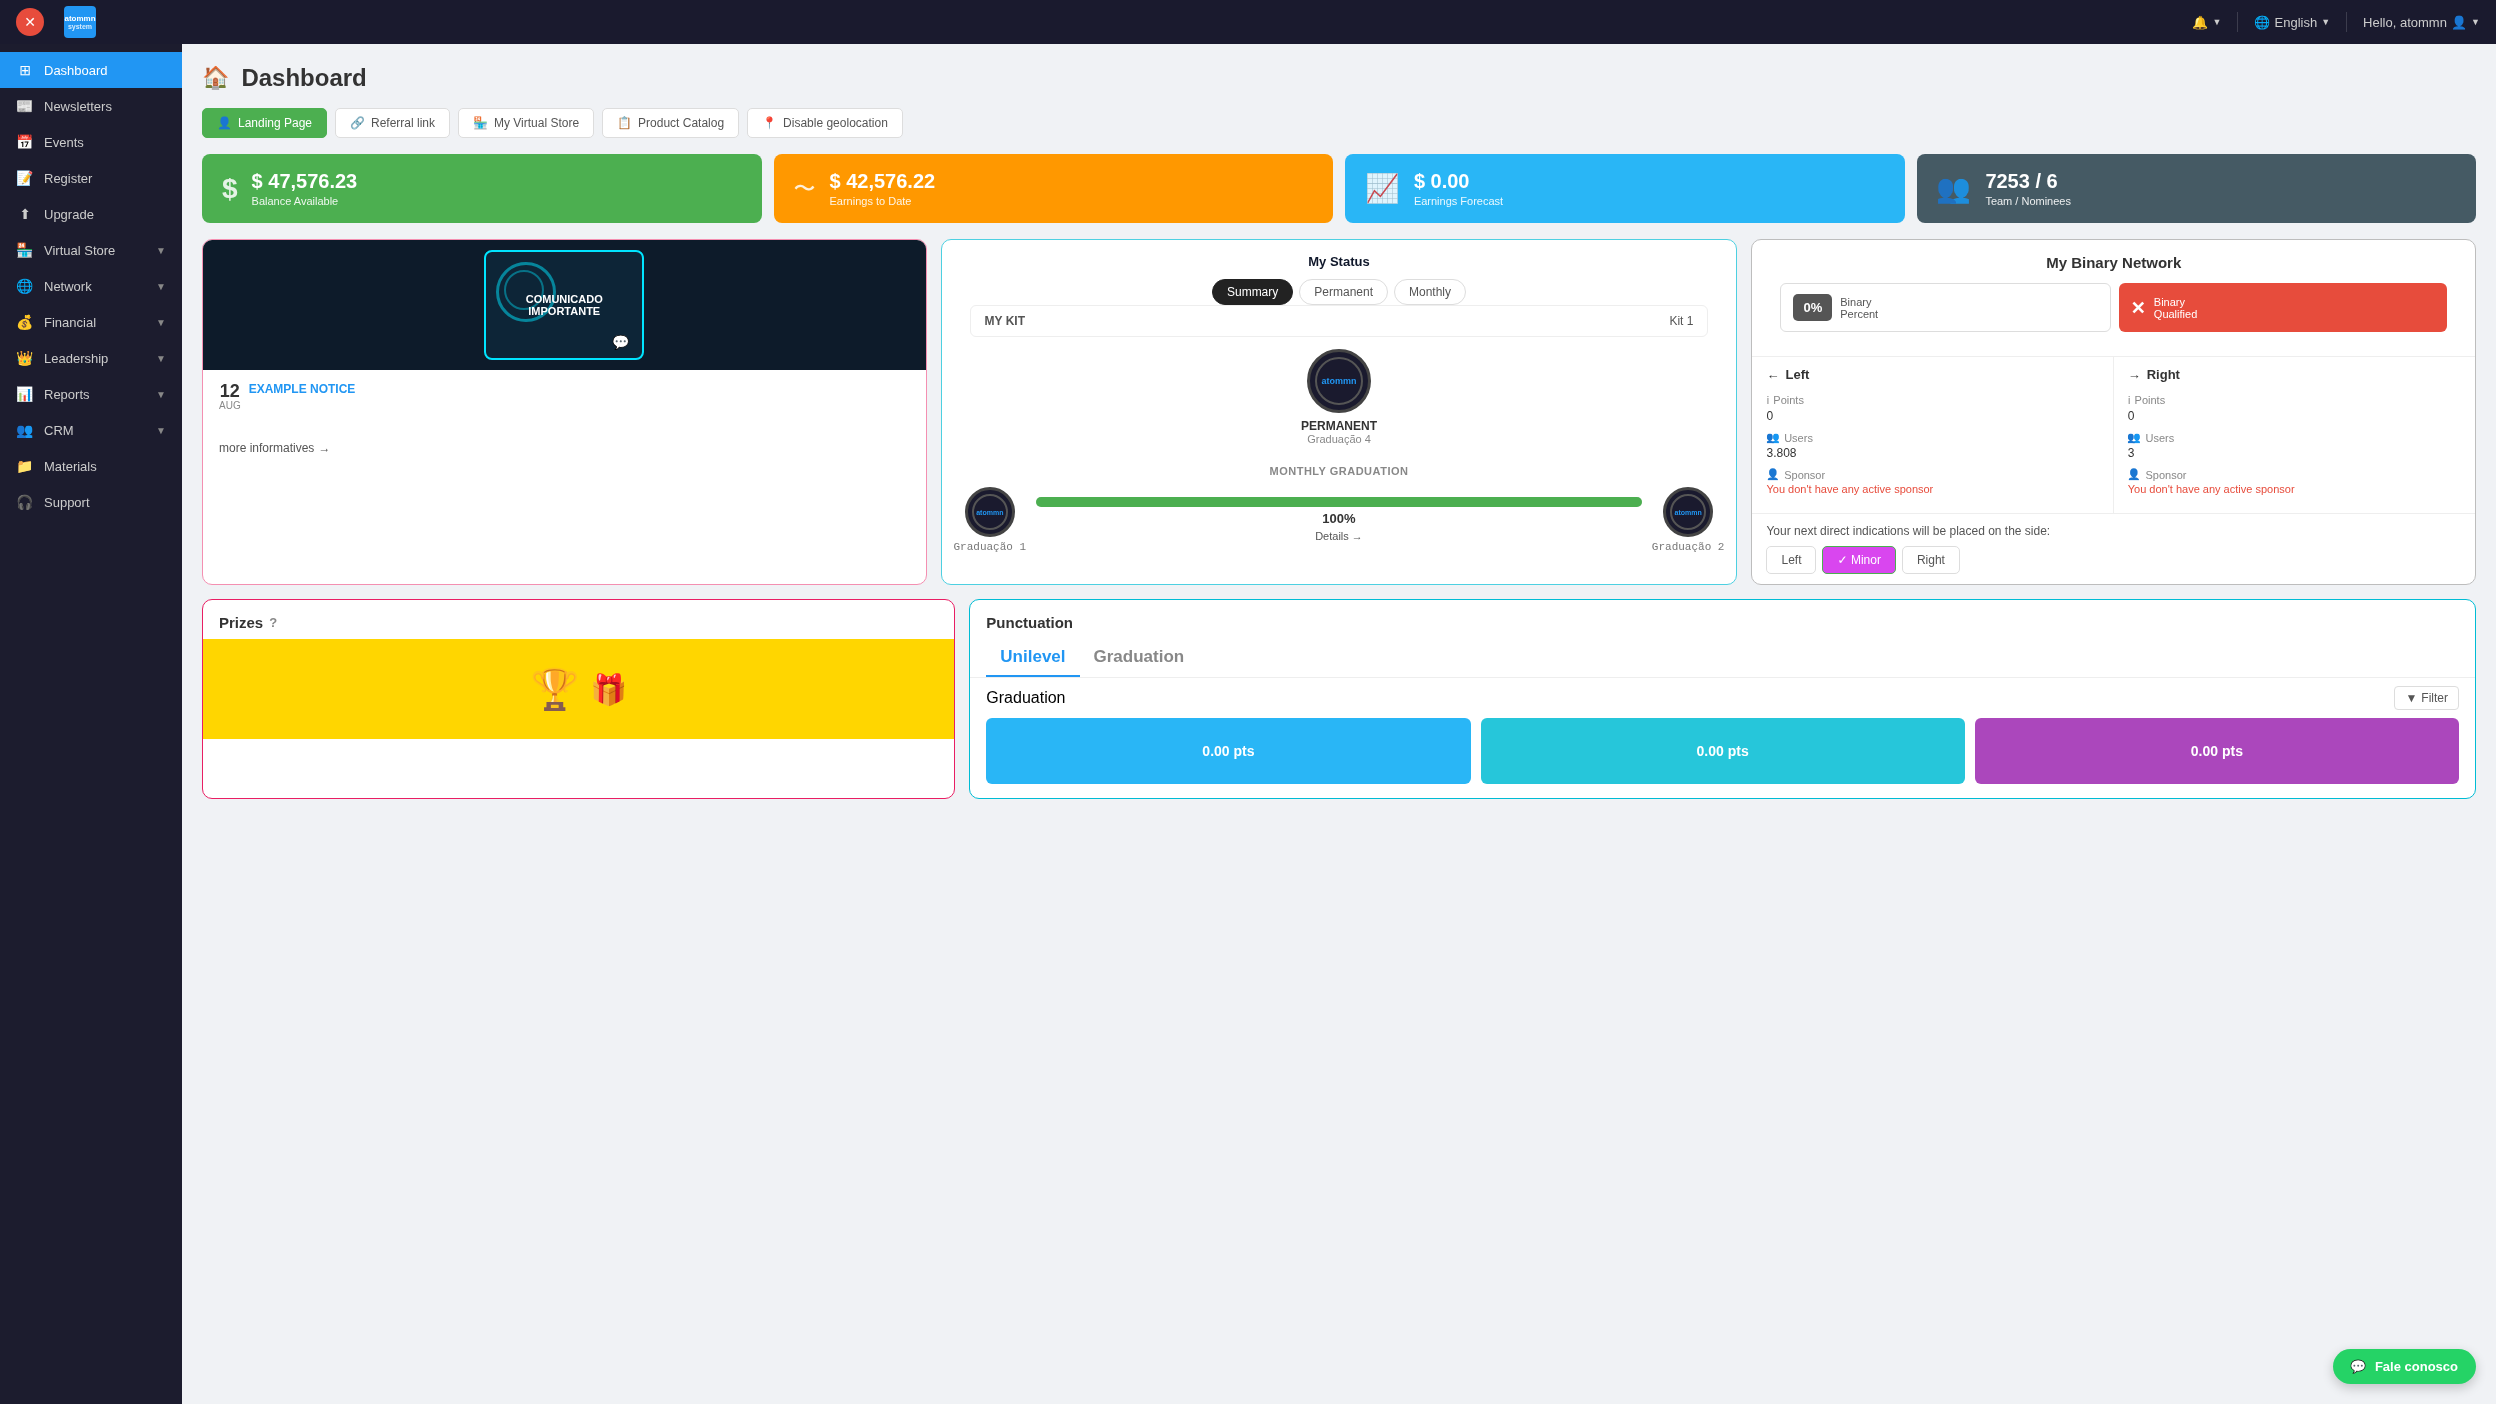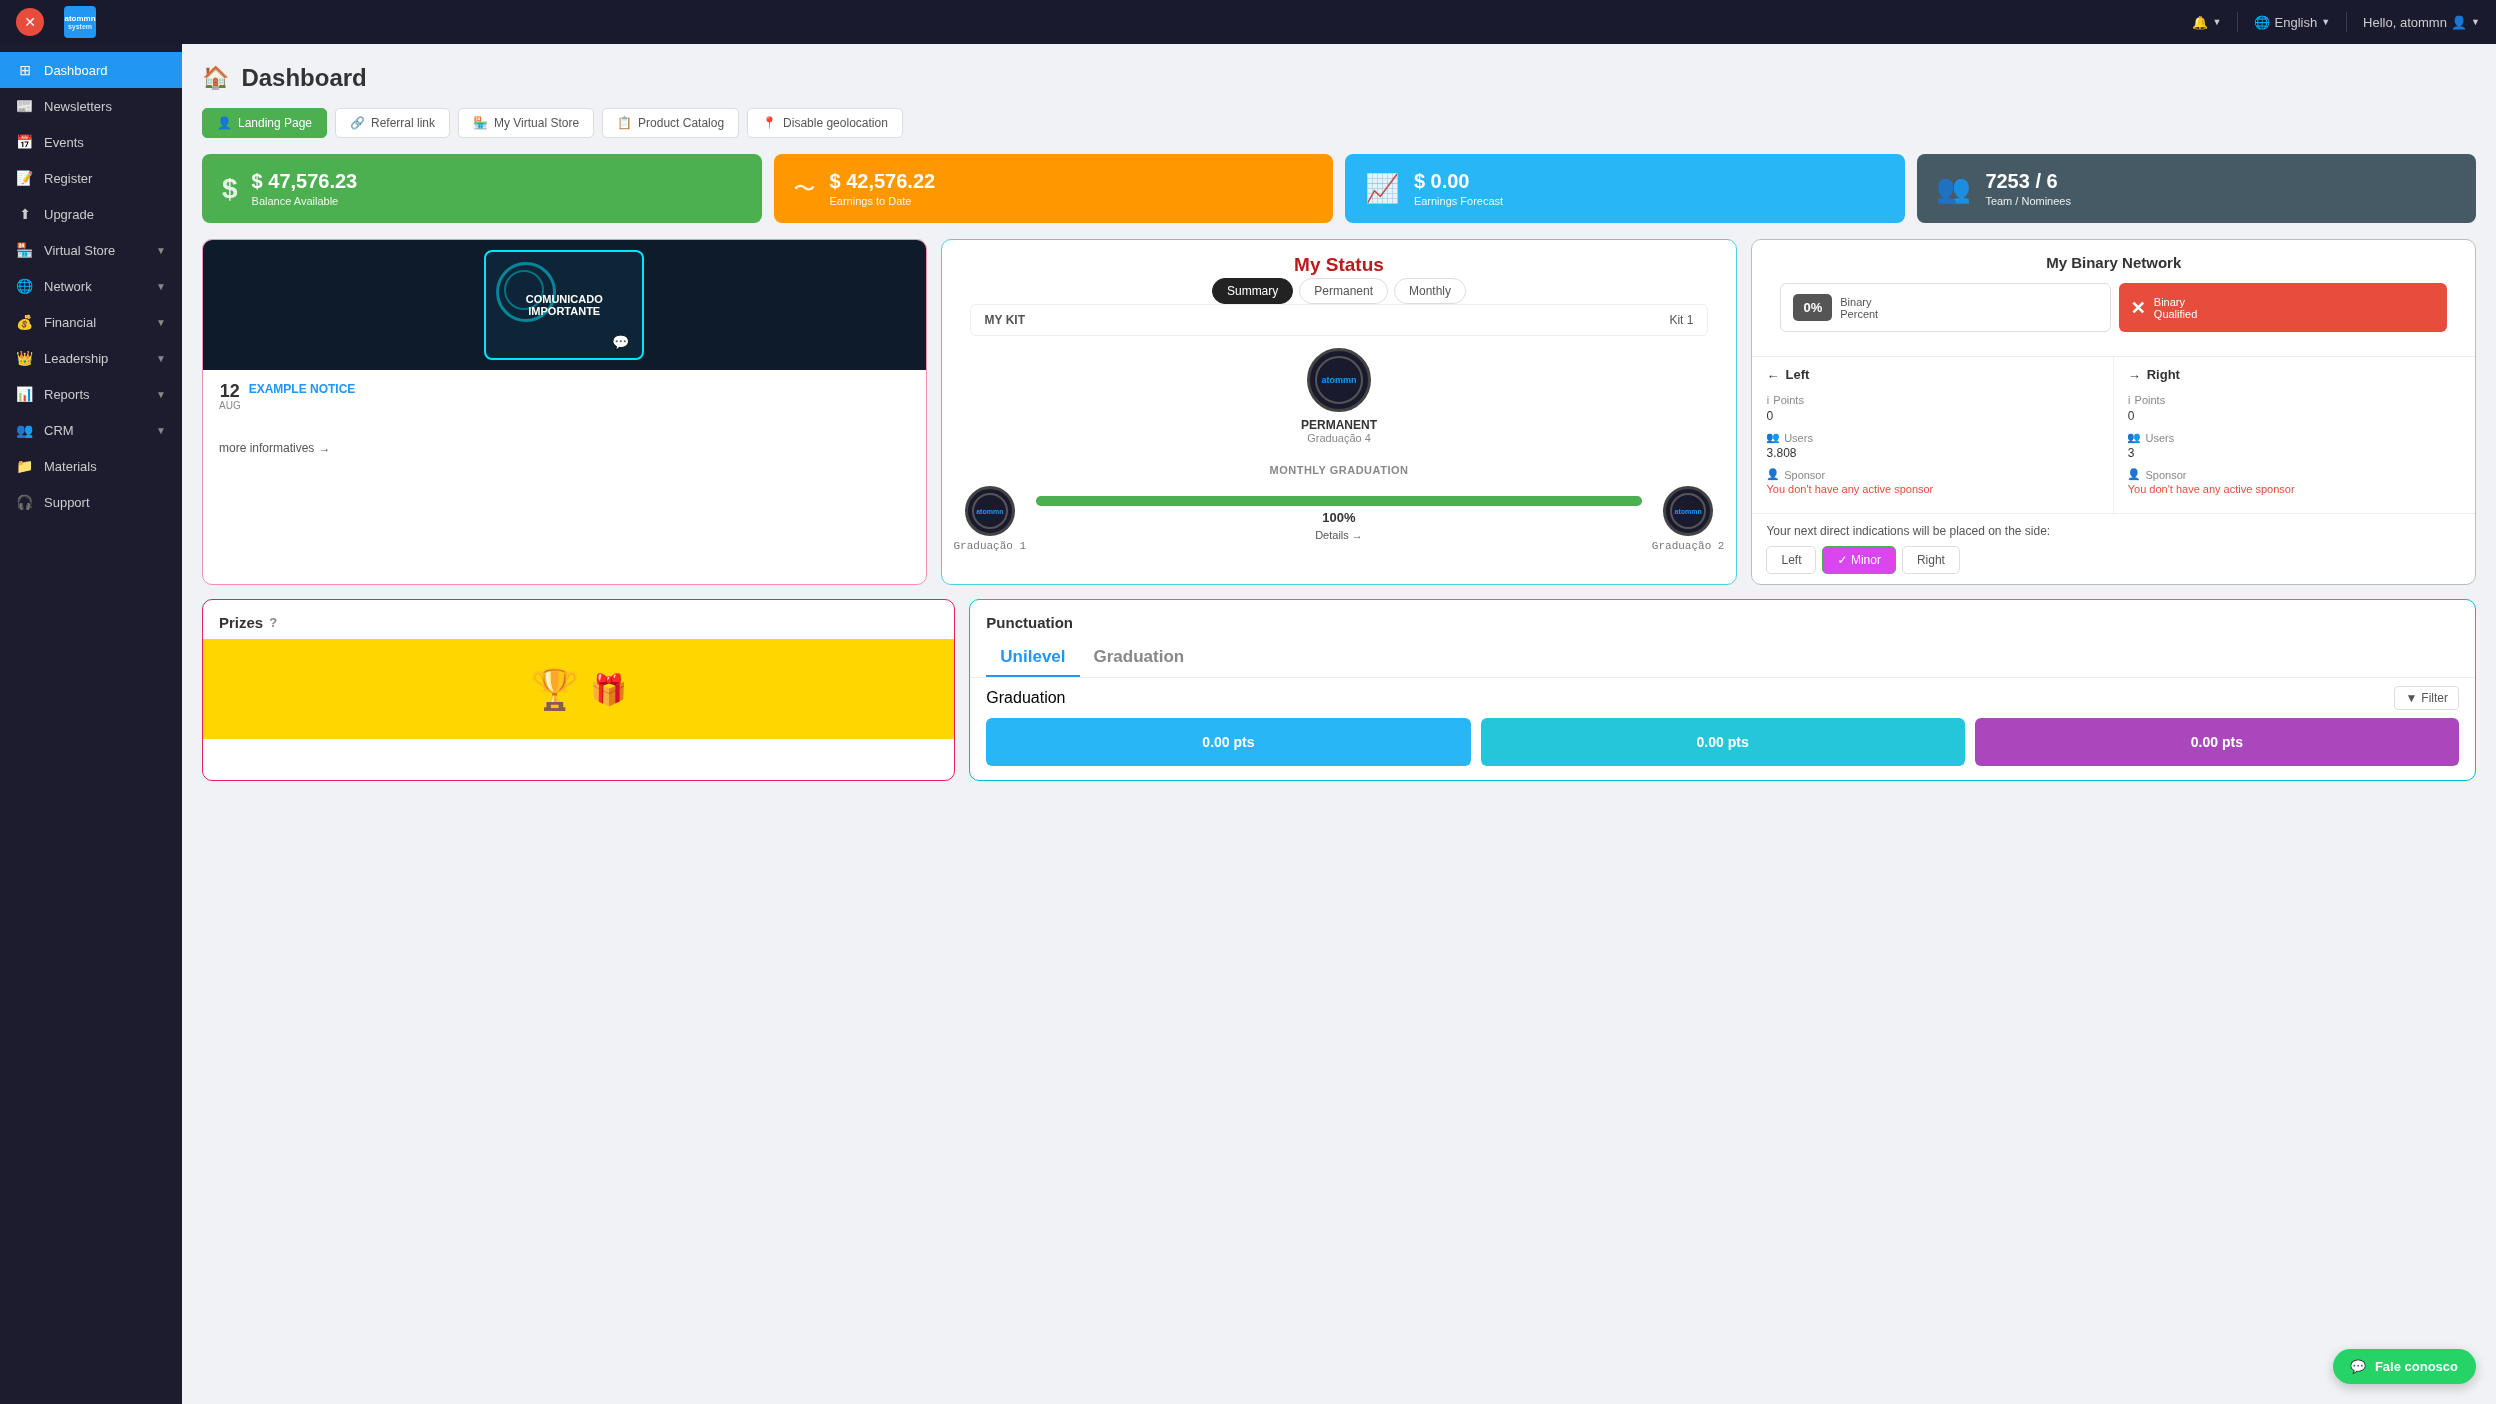--- a/index.html
+++ b/index.html
@@ -112,21 +112,21 @@
     .news-body { padding: 12px 16px; }
     .news-date { display: flex; align-items: flex-start; gap: 8px; margin-bottom: 8px; }
     .date-block { text-align: center; }
     .date-num { font-size: 18px; font-weight: bold; color: #333; line-height: 1; }
     .date-mon { font-size: 10px; color: #888; text-transform: uppercase; }
     .news-link { color: #2196f3; font-size: 12px; font-weight: 600; cursor: pointer; }
     .more-link { display: flex; align-items: center; gap: 4px; color: #555; font-size: 12px; cursor: pointer; margin-top: 30px; }
 
     
     .status-card-header { padding: 14px 16px 0; }
-    .status-title { text-align: center; font-size: 19px; font-weight: 600; color: #b91c1c; margin-bottom: 2px; }
+    .status-title { text-align: center; font-size: 13px; font-weight: 600; color: #0f172a; margin-bottom: 10px; }
     .status-tabs { display: flex; justify-content: center; gap: 6px; }
     .status-tab {
       padding: 5px 14px; border-radius: 20px; font-size: 12px;
       cursor: pointer; border: 1px solid #ddd; background: white; color: #555;
     }
     .status-tab.active { background: #222; color: white; border-color: #222; }
     .kit-row {
       display: flex; align-items: center; justify-content: space-between;
       border: 1px solid #eee; border-radius: 6px; padding: 8px 14px;
       margin: 0 12px 12px; font-size: 12px; color: #555;
@@ -194,21 +194,21 @@
       font-size: 40px;
     }
     .punct-card { background: white; border-radius: 10px; border: 1.5px solid #00bcd4; overflow: hidden; }
     .punct-header { padding: 14px 16px 8px; font-size: 15px; font-weight: 600; color: #333; }
     .punct-tabs { display: flex; border-bottom: 1px solid #eee; padding: 0 16px; }
     .punct-tab { padding: 8px 14px; font-size: 17px; cursor: pointer; color: #888; border-bottom: 2px solid transparent; font-weight: bold; }
     .punct-tab.active { color: #2196f3; border-bottom-color: #2196f3; }
     .punct-sub-row { display: flex; align-items: center; justify-content: space-between; padding: 8px 16px; }
     .punct-filter { display: flex; align-items: center; gap: 4px; font-size: 12px; color: #555; cursor: pointer; border: 1px solid #ddd; padding: 4px 10px; border-radius: 4px; }
     .punct-pts-row { display: grid; grid-template-columns: repeat(3, 1fr); gap: 10px; padding: 0 16px 14px; }
-    .pts-box { border-radius: 6px; padding: 16px; text-align: center; color: white; font-size: 14px; font-weight: bold; }
+    .pts-box { border-radius: 6px; padding: 25px; text-align: center; color: white; font-size: 14px; font-weight: bold; }
     .pts-box.blue { background: #29b6f6; }
     .pts-box.teal { background: #26c6da; }
     .pts-box.purple { background: #ab47bc; }
 
     
     .whatsapp-btn {
       position: fixed; bottom: 20px; right: 20px;
       background: #25d366; color: white; border-radius: 24px;
       padding: 10px 18px; display: flex; align-items: center; gap: 8px;
       font-size: 13px; font-weight: 600; cursor: pointer; box-shadow: 0 4px 12px rgba(0,0,0,0.2);

